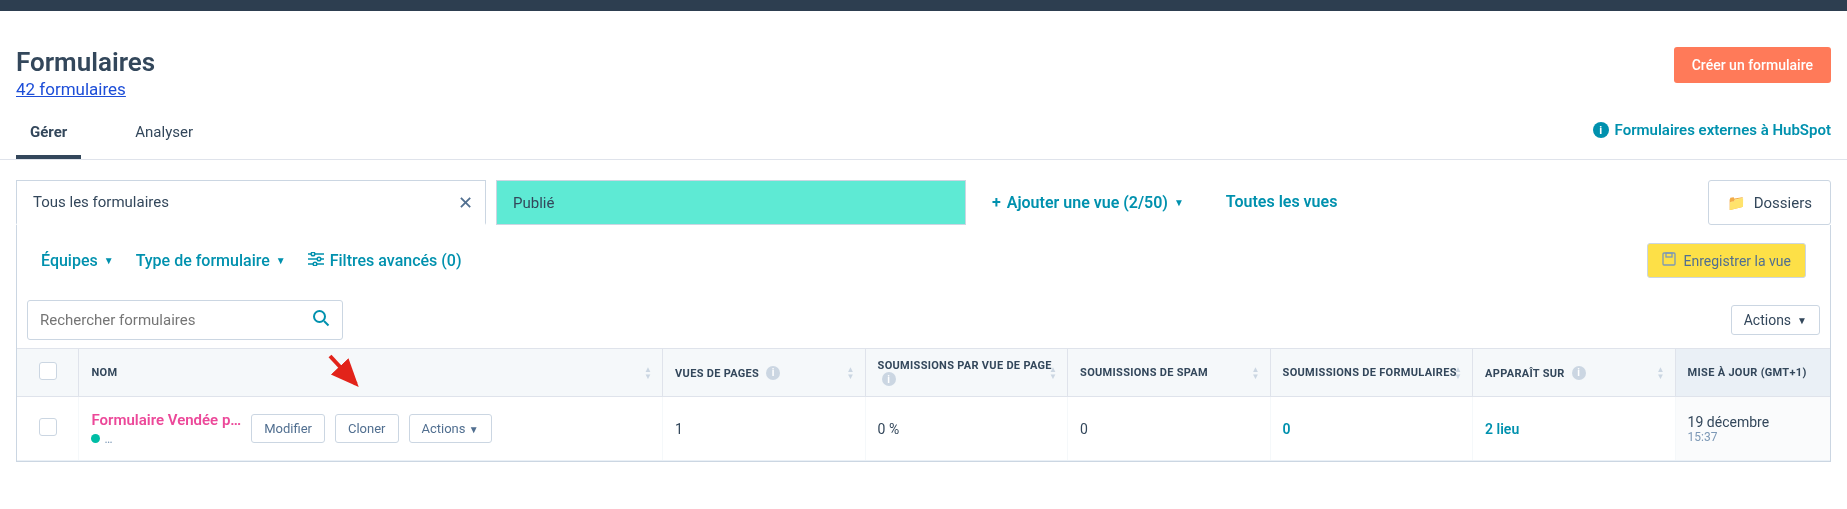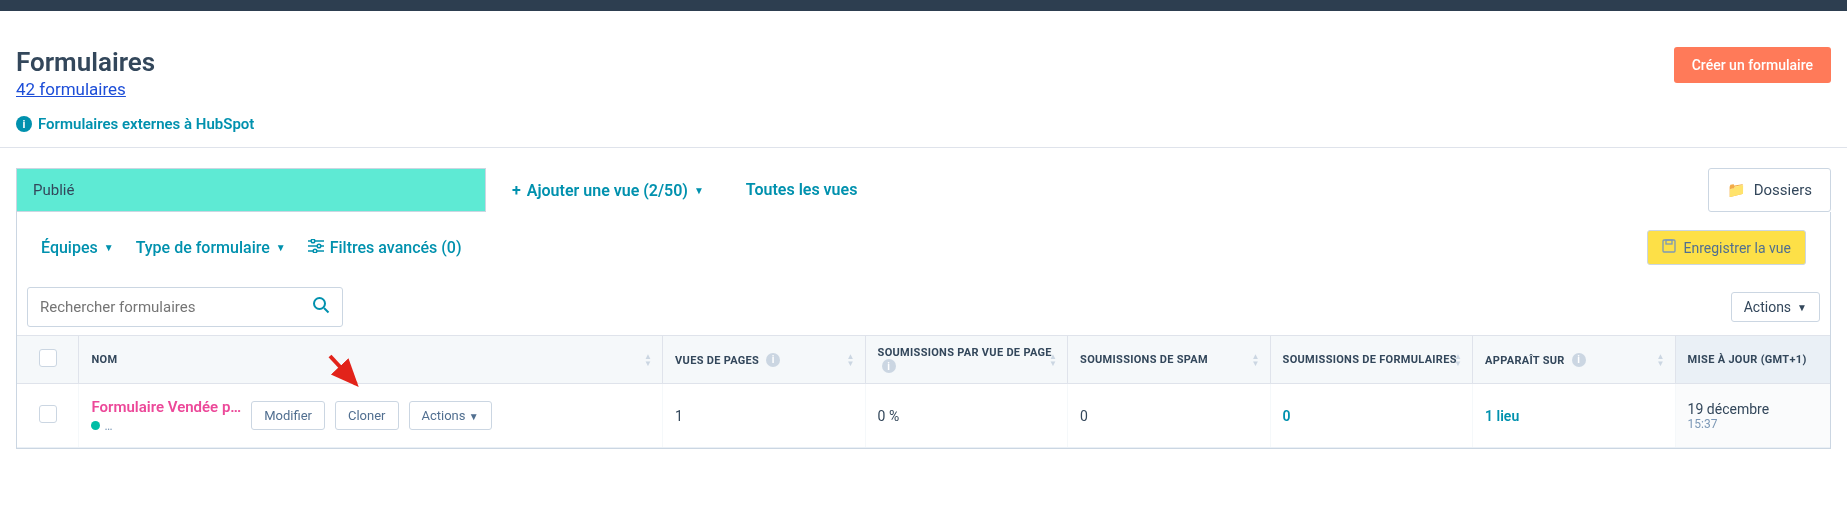--- a/index.html
+++ b/index.html
@@ -57,28 +57,36 @@
 
 <div class="header">
   <div>
     <div class="title">Formulaires</div>
     <div class="subtitle">42 formulaires</div>
   </div>
   <button class="create-btn">Créer un formulaire</button>
 </div>
 
 <div class="tabs-row">
+  <div class="tabs">
+    <div class="tab active">Gérer</div>
+    <div class="tab">Analyser</div>
+  </div>
   <div class="ext-link">
     <span style="width:16px;height:16px;border-radius:50%;background:#0091ae;color:#fff;display:inline-flex;align-items:center;justify-content:center;font-size:11px;font-weight:bold;">i</span>
     <span>Formulaires externes à HubSpot</span>
   </div>
 </div>
 
 <div class="content">
   <div class="views-row">
+    <div class="view-tab" style="border-bottom:2px solid #fff;">
+      <span>Tous les formulaires</span>
+      <span class="close">✕</span>
+    </div>
     <div class="view-tab" style="background:#5eead4;">
       <span>Publié</span>
     </div>
     <div class="add-view">
       <span>+</span>
       <span>Ajouter une vue (2/50)</span>
       <span class="caret">▼</span>
     </div>
     <div class="all-views">Toutes les vues</div>
     <button class="folders-btn">
@@ -201,21 +209,21 @@
               <button class="row-btn">
                 <span>Actions</span>
                 <span class="caret"> ▼</span>
               </button>
             </div>
           </td>
           <td>1</td>
           <td>0 %</td>
           <td>0</td>
           <td class="link-cell">0</td>
-          <td class="link-cell">1 lieu</td>
+          <td class="link-cell">2 lieu</td>
           <td style="background:#fafbfc;">
             <div>19 décembre</div>
             <div class="date-sub">15:37</div>
           </td>
         </tr>
       </tbody>
     </table>
   </div>
 </div>
 

